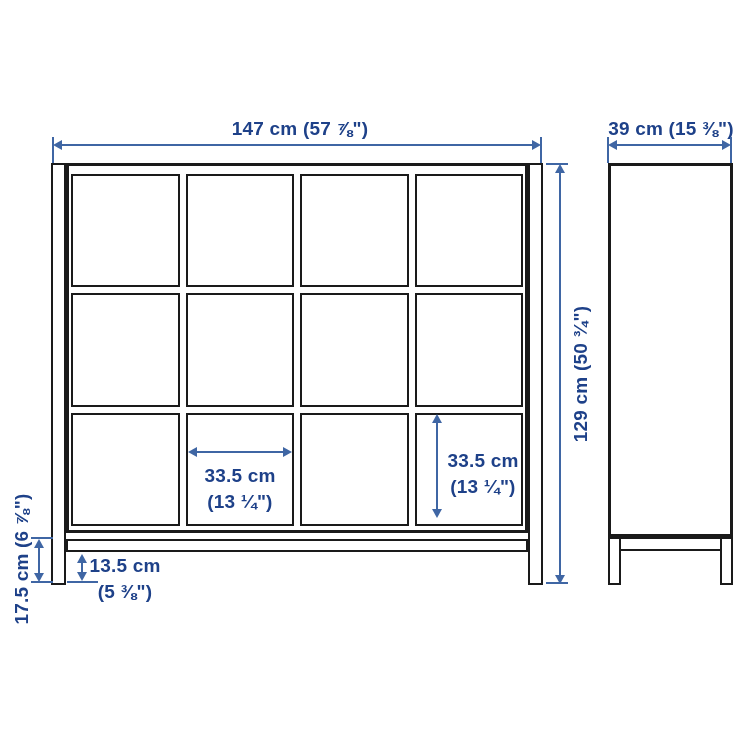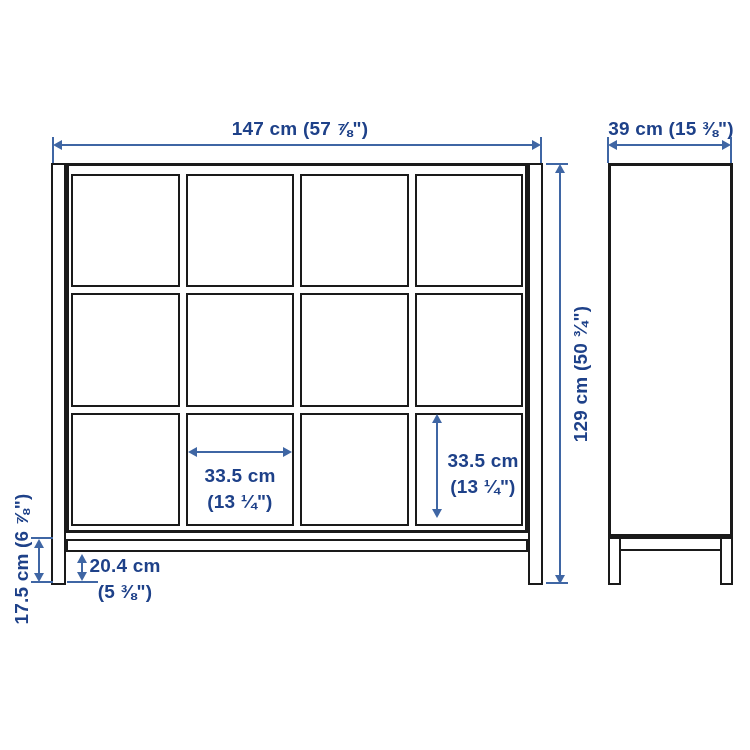--- a/index.html
+++ b/index.html
@@ -121,18 +121,18 @@
     <div class="dline" style="left:31px; top:537px; width:22px; height:2px;"></div>
     <div class="dline" style="left:31px; top:581px; width:22px; height:2px;"></div>
   </div>
 
   <div>
     <div class="dline" style="left:81px; top:557px; width:2px; height:21px;"></div>
     <div class="ah u" style="left:77px; top:554px;"></div>
     <div class="ah d" style="left:77px; top:572px;"></div>
     <div class="dline" style="left:67px; top:581px; width:31px; height:2px;"></div>
     <div class="dtext block" style="left:125px; top:579px;">
-      <div>20.4 cm</div>
+      <div>13.5 cm</div>
       <div>(5 ⅜")</div>
     </div>
   </div>
 
 </div>
 
 </body></html>

